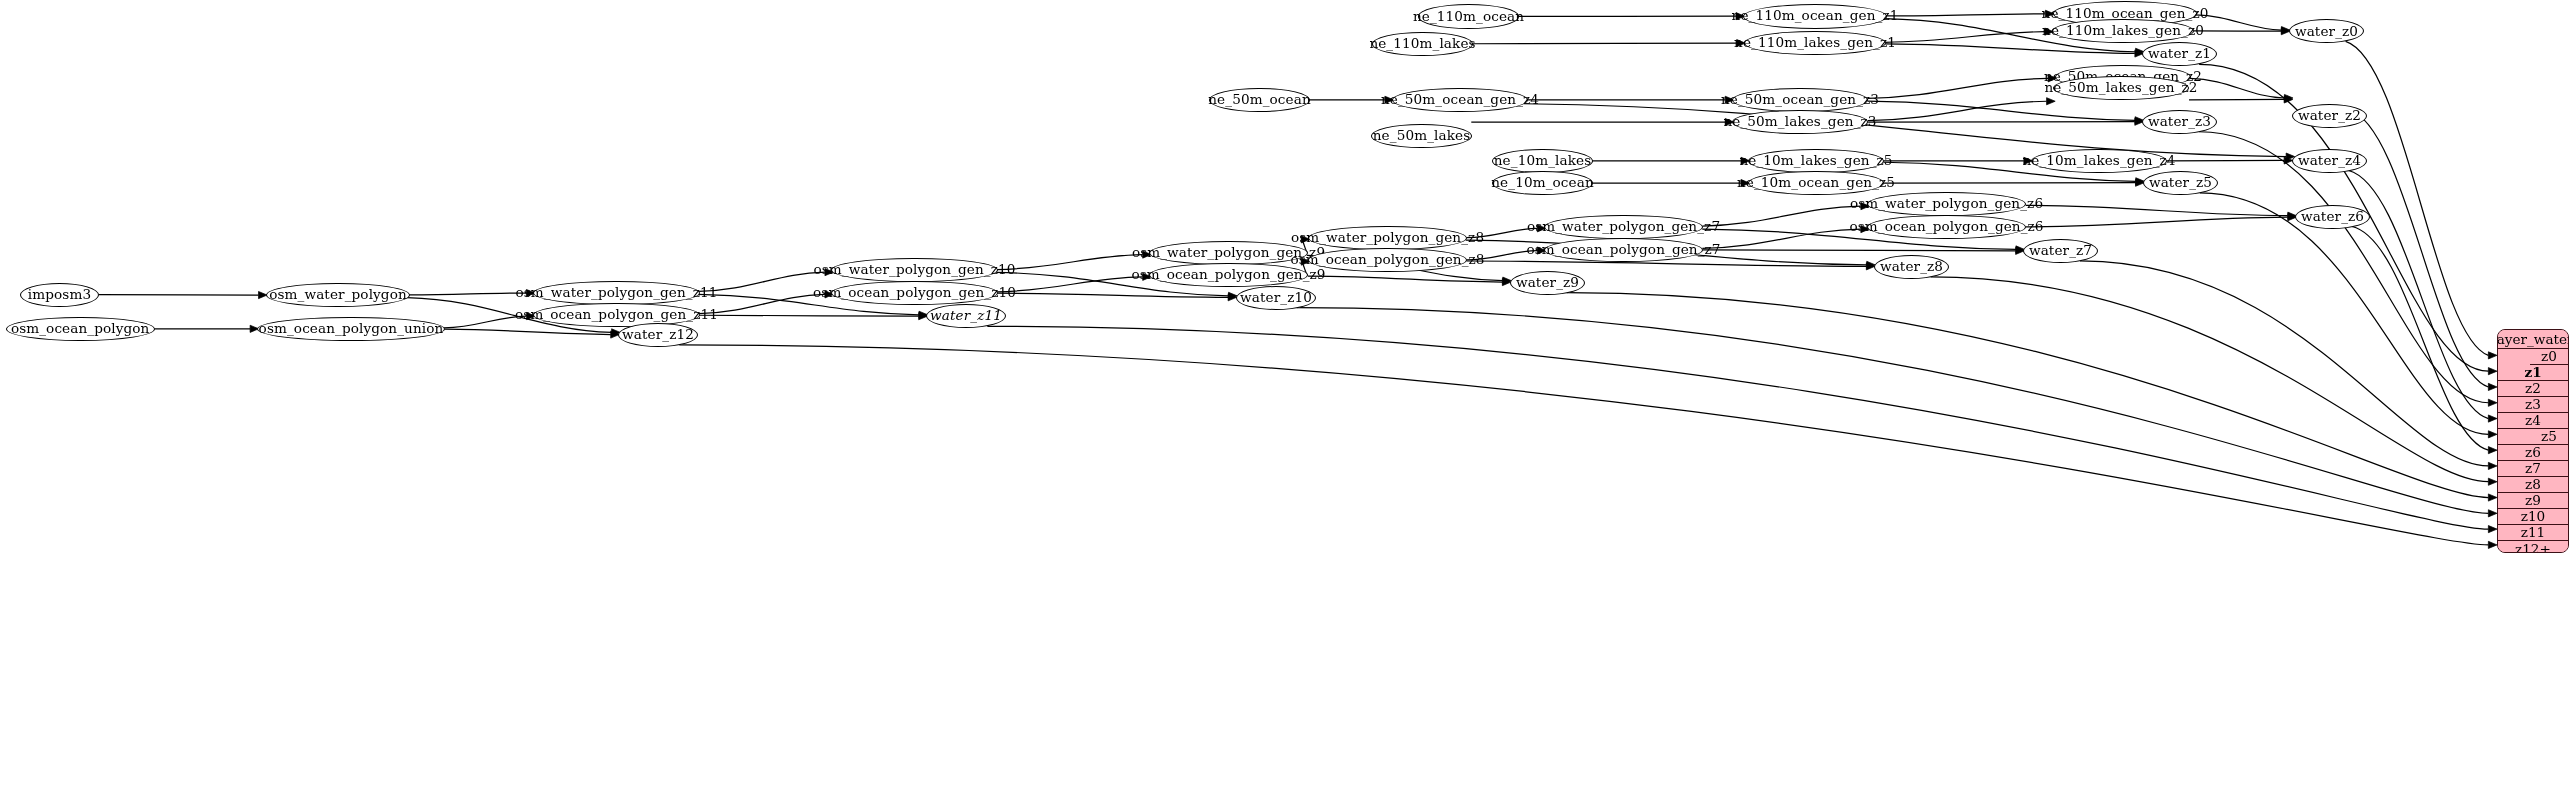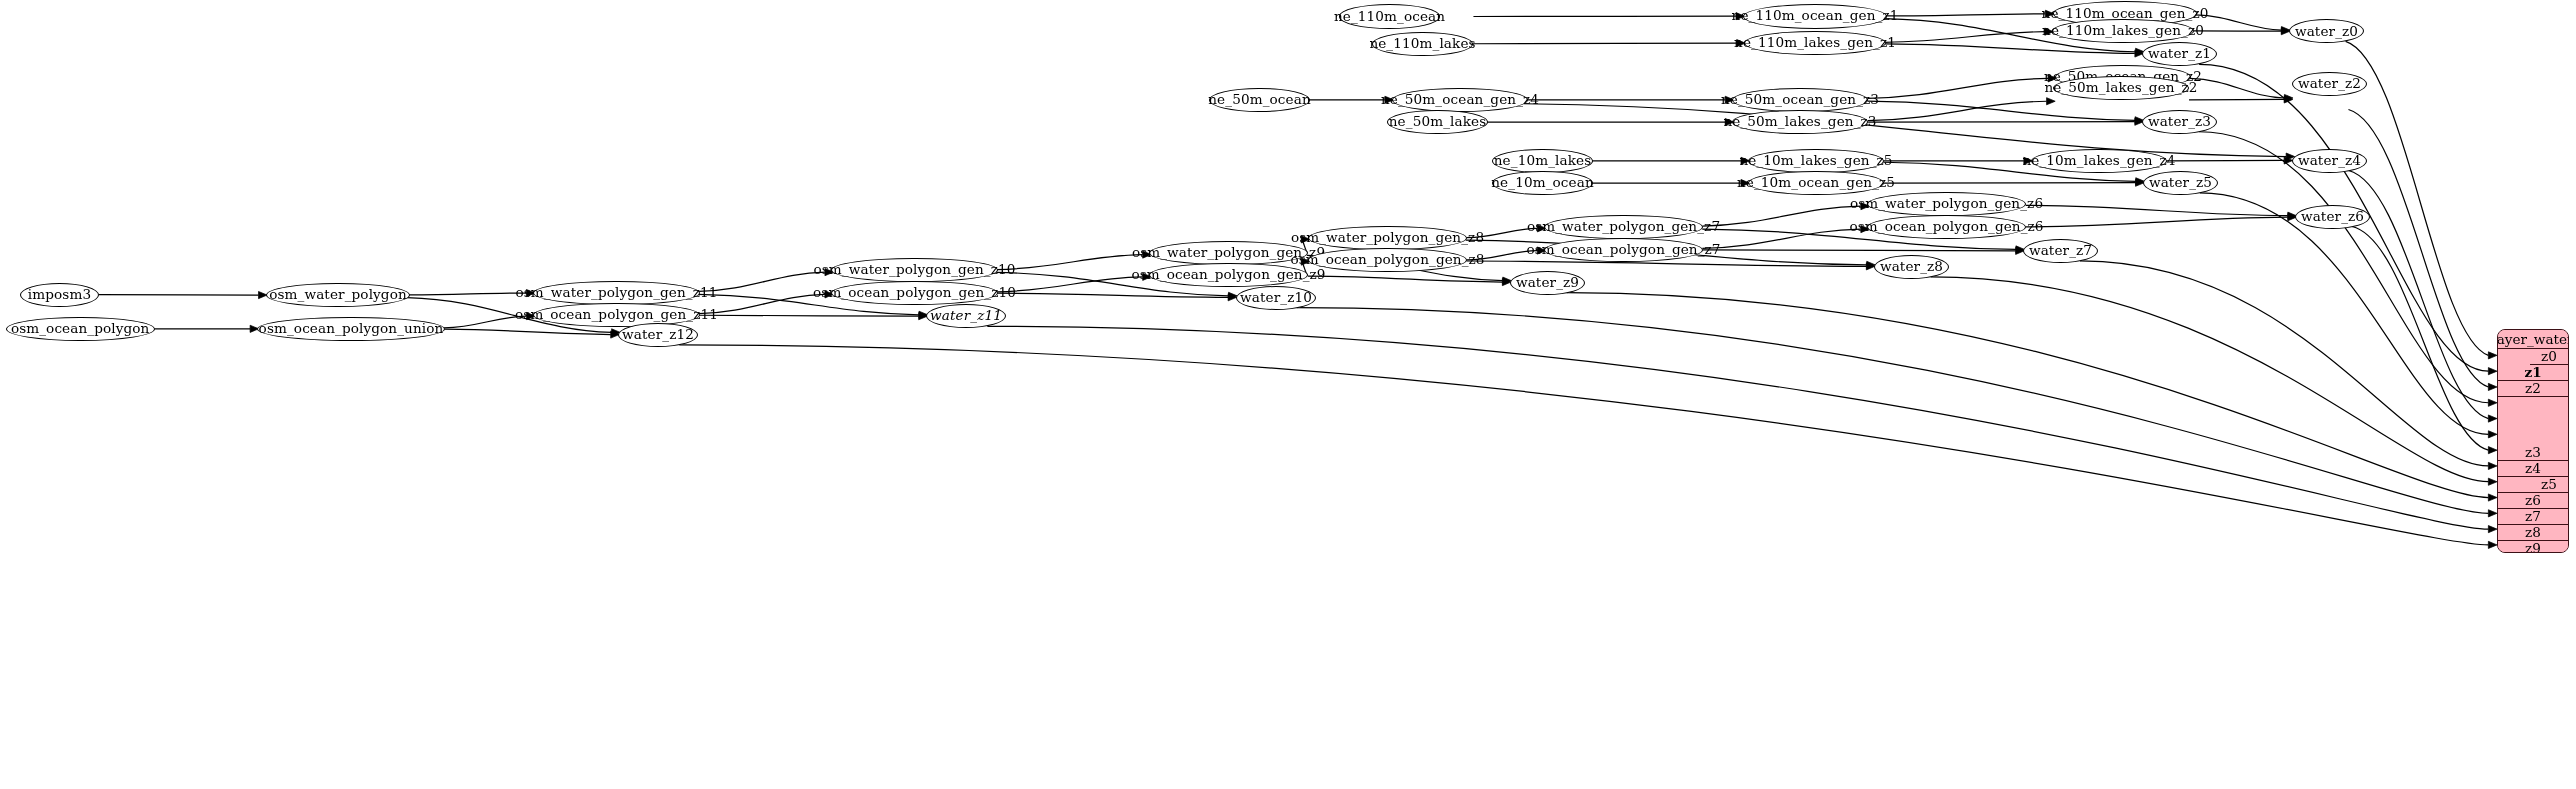--- a/index.html
+++ b/index.html
@@ -193,21 +193,21 @@
       <path d="M 214.95999999999998 458 C 270.967 458, 297.637 458, 348.31 458"></path>
       <polygon points="360.31,458 348.31,453 348.31,463"></polygon>
       <path d="M 618.3432487990007 456.7576923076923 C 666.6952439867233 455.7667692307692, 689.7200035999247 441.2332307692308, 733.4670468650071 440.2423076923077"></path>
       <polygon points="745.4670468650071,440.2423076923077 733.4670468650071,435.2423076923077 733.4670468650071,445.2423076923077"></polygon>
       <path d="M 618.6206759800316 458.5557692307692 C 716.047638640553 459.0000576923077, 762.4414303836586 465.51628846153847, 850.589634695559 465.9605769230769"></path>
       <polygon points="862.589634695559,465.9605769230769 850.589634695559,460.9605769230769 850.589634695559,470.9605769230769"></polygon>
       <path d="M 946.2048322029078 480.525 C 2332.0921744913085 480.525, 3346 759, 3466 759"></path>
       <polygon points="3478,759 3466,754 3466,764"></polygon>
     </svg>
   <div id="nodes">
-      <div class="node" style="left: 1339px; top: 4.3px; width: 101px; height: 24.4px;">
+      <div class="node" style="left: 1418px; top: 4.3px; width: 101px; height: 24.4px;">
         <span>ne_110m_ocean</span>
       </div>
       <div class="node" style="left: 1743px; top: 3.6px; width: 144px; height: 25px;">
         <span>ne_110m_ocean_gen_z1</span>
       </div>
       <div class="node" style="left: 2053px; top: 1.4px; width: 144px; height: 24.4px;">
         <span>ne_110m_ocean_gen_z0</span>
       </div>
       <div class="node" style="left: 2289px; top: 19.4px; width: 75px; height: 24px;">
         <span>water_z0</span>
@@ -229,24 +229,24 @@
       </div>
       <div class="node" style="left: 1392px; top: 88px; width: 136px; height: 24.4px; align-items: center;">
         <span>ne_50m_ocean_gen_z4</span>
       </div>
       <div class="node" style="left: 1732px; top: 88px; width: 136px; height: 24.4px;">
         <span>ne_50m_ocean_gen_z3</span>
       </div>
       <div class="node" style="left: 2055px; top: 65px; width: 136px; height: 24.4px;">
         <span>ne_50m_ocean_gen_z2</span>
       </div>
-      <div class="node" style="left: 2292px; top: 72px; width: 75px; height: 24px;">
+      <div class="node" style="left: 2292px; top: 104px; width: 75px; height: 24px;">
         <span>water_z2</span>
       </div>
-      <div class="node" style="left: 1371px; top: 110px; width: 101px; height: 24.4px; margin-left: 16px;">
+      <div class="node" style="left: 1371px; top: 124px; width: 101px; height: 24.4px;">
         <span>ne_50m_lakes</span>
       </div>
       <div class="node" style="left: 1732px; top: 110px; width: 136px; height: 24.4px;">
         <span>ne_50m_lakes_gen_z3</span>
       </div>
       <div class="node" style="left: 2053px; top: 76px; width: 136px; height: 24.4px;">
         <span>ne_50m_lakes_gen_z2</span>
       </div>
       <div class="node" style="left: 2142px; top: 110px; width: 75px; height: 24px;">
         <span>water_z3</span>
@@ -339,21 +339,21 @@
         <span>osm_ocean_polygon_union</span>
       </div>
       <div class="node" style="left: 618px; top: 323px; width: 80px; height: 24px;">
         <span>water_z12</span>
       </div>
       <div class="record" style="left: 2497px; top: 329px; width: 72px; height: 224px;">
         <div class="rrow" style="height: 18.7px;">layer_water</div>
         <div class="rrow" style="height: 16px; margin-left: 32px;">z0</div>
         <div class="rrow" style="height: 16px; font-weight: bold;">z1</div>
         <div class="rrow" style="height: 16px;">z2</div>
-        <div class="rrow" style="height: 16px; margin-top: 48px;">z3</div>
+        <div class="rrow" style="height: 16px;">z3</div>
         <div class="rrow" style="height: 16px;">z4</div>
         <div class="rrow" style="height: 16px; padding-left: 32px;">z5</div>
         <div class="rrow" style="height: 16px;">z6</div>
         <div class="rrow" style="height: 16px;">z7</div>
         <div class="rrow" style="height: 16px;">z8</div>
         <div class="rrow" style="height: 16px;">z9</div>
         <div class="rrow" style="height: 16px;">z10</div>
         <div class="rrow" style="height: 16px;">z11</div>
         <div class="rrow" style="height: 16px;">z12+</div>
       </div>

